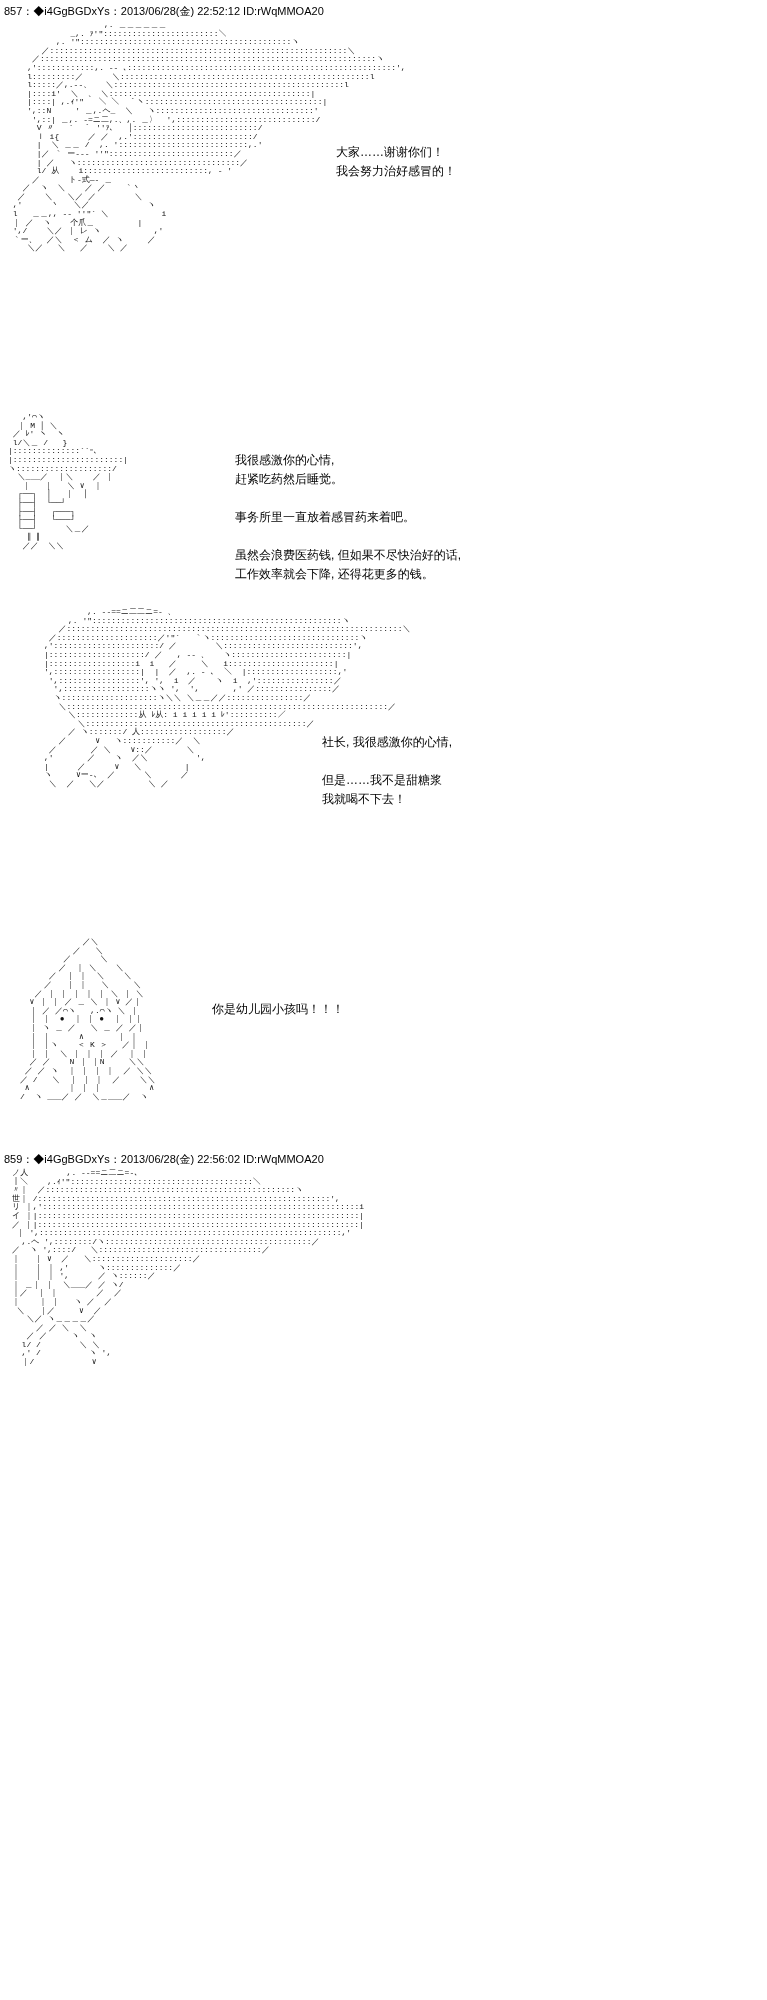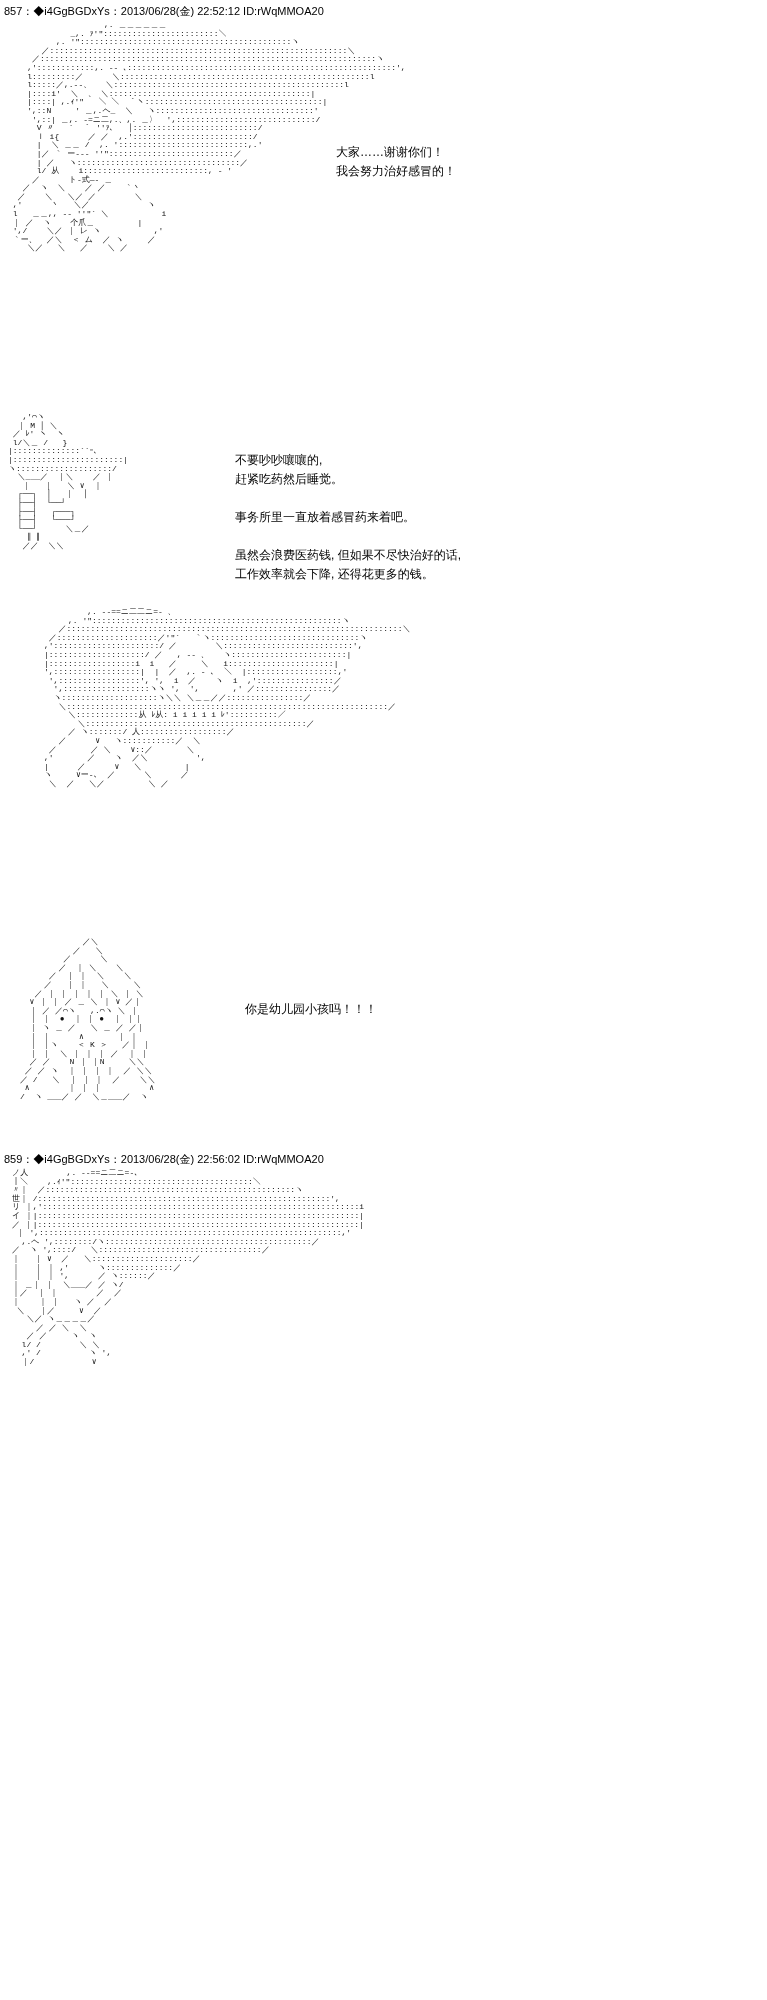--- a/index.html
+++ b/index.html
@@ -93,21 +93,21 @@
 ヽ::::::::::::::::::::/
   ＼___／  ｜＼    ／ ｜
    ｜   ｜   ＼ ∨  ｜
   ┌──┐  │   ｜  │
   ├──┤  └──┘
   ├──┤   ┌───┐
   ├──┤   └───┘
   └──┘      ＼＿／
     ∥ ∥
    ／／  ＼＼</pre>
-      <div class="speech" style="left:235px; top:38px;">不要吵吵嚷嚷的,
+      <div class="speech" style="left:235px; top:38px;">我很感激你的心情,
 赶紧吃药然后睡觉。
 
 事务所里一直放着感冒药来着吧。
 
 虽然会浪费医药钱, 但如果不尽快治好的话,
 工作效率就会下降, 还得花更多的钱。</div>
     </div>
   </div>
 
   <div class="post">
@@ -127,20 +127,24 @@
         ＼:::::::::::::::::::::::::::::::::::::::::::::::::::::::::::::::::::／
           ＼:::::::::::::从 ﾚ从: i i i i i ﾚ'::::::::::／
             ＼::::::::::::::::::::::::::::::::::::::::::::::／
           ／ ヽ:::::::/ 人::::::::::::::::::／
         ／      ∨   ヽ:::::::::::／  ＼
       ／       ／ ＼    ∨::／       ＼
      ,'       ／    ヽ  ／＼          ',
      |      ／      ∨   ＼         |
      ヽ     ∨ー-､  ／      ＼      ／
       ＼  ／   ＼／         ＼ ／</pre>
+      <div class="speech" style="left:322px; top:125px;">社长, 我很感激你的心情,
+
+但是……我不是甜糖浆
+我就喝不下去！</div>
     </div>
 
     <div class="spacer-lg"></div>
 
     <div class="block" style="height:210px;">
       <pre class="aa" style="padding-left:20px;">             ／＼
            ／   ＼
          ／      ＼
         ／  ｜ ＼    ＼
       ／  ｜ ｜  ＼    ＼
@@ -151,21 +155,21 @@
   ｜ ｜  ●  ｜ ｜ ●  ｜ ｜｜
   ｜ ヽ ＿ ／   ＼ ＿ ／ ／｜
   ｜ ｜      ∧       ｜ ｜
   ｜ ｜ヽ    ＜ K ＞   ／｜ ｜
   ｜ ｜  ＼ ｜ ｜ ｜ ／  ｜ ｜
   ／ ／    N ｜ ｜N     ＼＼
  ／ ／ ヽ  ｜ ｜ ｜ ｜  ／ ＼＼
 ／ /   ＼  ｜ ｜ ｜  ／    ＼＼
  ∧        ｜ ｜ ｜          ∧
 /  ヽ ___／ ／  ＼＿___／  ヽ</pre>
-      <div class="speech" style="left:212px; top:62px;margin-left:33px;">你是幼儿园小孩吗！！！</div>
+      <div class="speech" style="left:212px; top:62px;">你是幼儿园小孩吗！！！</div>
     </div>
   </div>
 
   <div class="post">
     <div class="post-header">859：◆i4GgBGDxYs：2013/06/28(金) 22:56:02 ID:rWqMMOA20</div>
 
     <div class="block" style="height:260px;">
       <pre class="aa" style="padding-left:12px;">ノ人        ,. -‐==ニ二ニ=-､
 ｜＼    ,.ｨ'"::::::::::::::::::::::::::::::::::::::＼
 〃｜  ／::::::::::::::::::::::::::::::::::::::::::::::::::::ヽ

